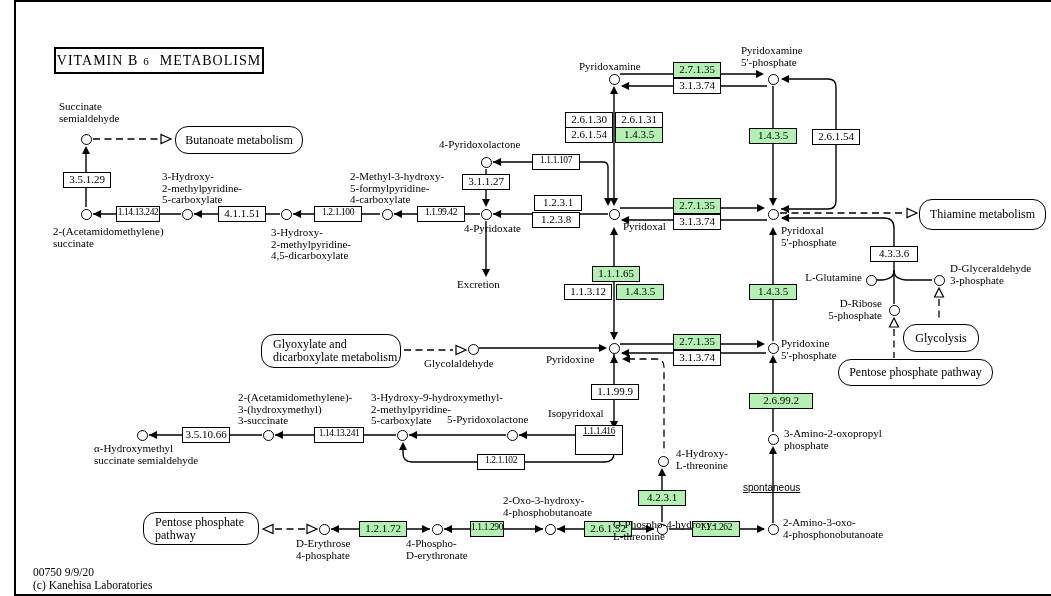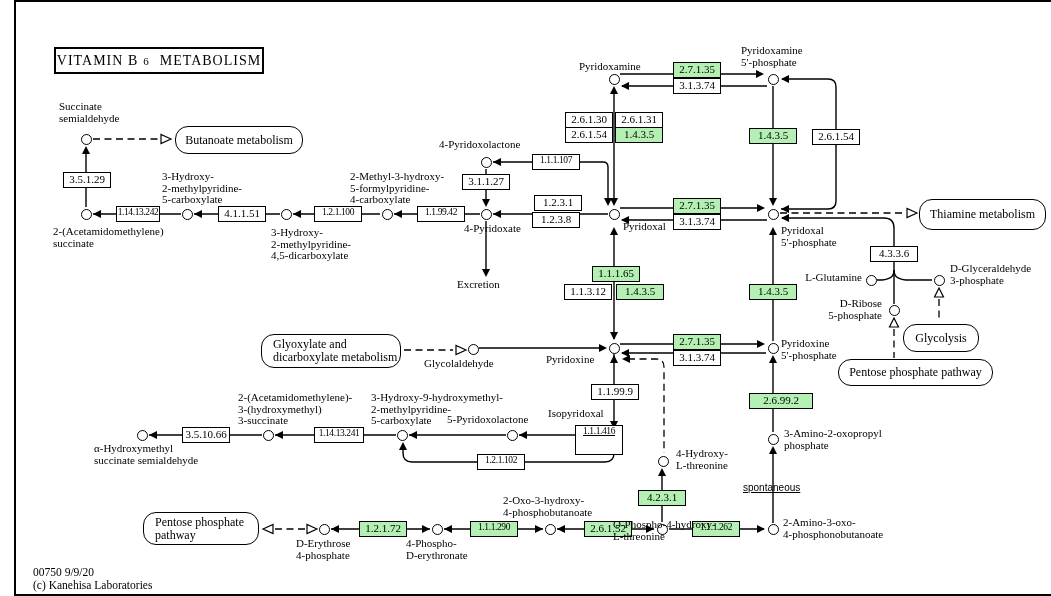--- a/index.html
+++ b/index.html
@@ -269,21 +269,21 @@
       </div>
       <div class="ec-box" style="left: 166px; top: 425px; width: 48px; height: 16px;">
         <span>3.5.10.66</span>
       </div>
       <div class="ec-box green" style="left: 622px; top: 488px; width: 48px; height: 16px;">
         <span>4.2.3.1</span>
       </div>
       <div class="ec-box green" style="left: 343px; top: 519px; width: 48px; height: 16px;">
         <span>1.2.1.72</span>
       </div>
-      <div class="ec-box green tight" style="left: 454px; top: 519px; width: 48px; height: 16px;">
+      <div class="ec-box green tight" style="left: 454px; top: 519px; width: 34px; height: 16px;">
         <span>1.1.1.290</span>
       </div>
       <div class="ec-box green" style="left: 568px; top: 519px; width: 48px; height: 16px;">
         <span>2.6.1.52</span>
       </div>
       <div class="ec-box green tight" style="left: 676px; top: 519px; width: 48px; height: 16px;">
         <span>1.1.1.262</span>
       </div>
       <div class="compound" style="left: 43px; top: 99px;">
         <div>Succinate</div>

